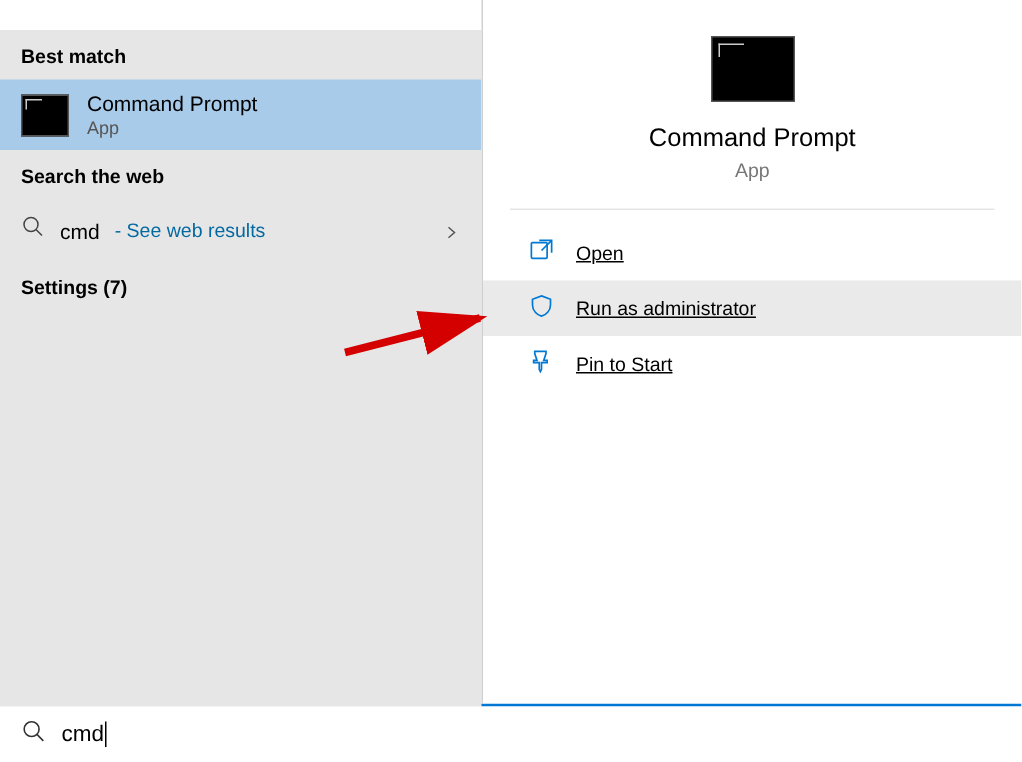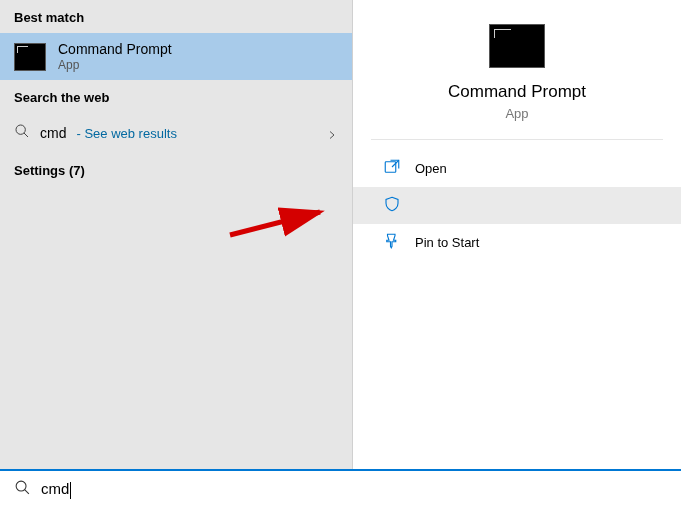--- a/index.html
+++ b/index.html
@@ -1,39 +1,39 @@
 <!DOCTYPE html>
 <html><head>
   <meta charset="utf-8">
   <style>
     * { margin: 0; padding: 0; box-sizing: border-box; font-family: "Segoe UI", Tahoma, sans-serif; }
     body { width: 681px; height: 508px; background: #fff; overflow: hidden; position: relative; }
     .container { display: flex; height: 471px; border-bottom: 2px solid #0078d4; }
-    .left-panel { width: 352px; background: #e6e6e6; height: 100%; overflow: hidden; }
+    .left-panel { width: 321px; background: #e6e6e6; height: 100%; overflow: hidden; margin-top: 20px; }
     .right-panel { flex: 1; background: #fff; height: 100%; border-left: 1px solid #d0d0d0; }
     .section-header { font-size: 13px; font-weight: 600; color: #000; padding: 10px 14px 8px; }
     .result-row { display: flex; align-items: center; padding: 8px 14px; cursor: pointer; }
     .result-row.selected { background: #a8cbea; }
     .result-icon { width: 32px; height: 28px; background: #000; border: 1px solid #555; margin-right: 12px; flex-shrink: 0; }
     .result-icon::before { content:""; display:block; width:10px; height:6px; border-top:1px solid #ccc; border-left:1px solid #ccc; margin:2px; }
     .result-text .title { font-size: 14px; color: #000; }
     .result-text .subtitle { font-size: 12px; color: #555; margin-top:1px;}
     .web-row { display: flex; align-items: center; justify-content: space-between; padding: 10px 14px; cursor: pointer; }
     .web-left { display: flex; align-items: center; gap: 10px; }
     .web-left svg { width: 16px; height: 16px; fill: none; stroke: #444; stroke-width: 1.5; }
     .web-query { font-size: 14px; color: #000; }
     .web-hint { font-size: 13px; color: #0369a1; }
     .chev { width: 12px; height: 12px; }
     .chev svg { width: 12px; height: 12px; stroke: #555; fill:none; stroke-width:2;}
     .preview { display:flex; flex-direction:column; align-items:center; padding: 24px 0 18px; border-bottom:1px solid #e5e5e5; margin: 0 18px;}
     .preview-icon { width: 56px; height: 44px; background:#000; border:1px solid #555; margin-bottom:14px; }
     .preview-icon::before { content:""; display:block; width:16px; height:8px; border-top:1px solid #ccc; border-left:1px solid #ccc; margin:4px; }
     .preview-title { font-size: 17px; color:#000; margin-bottom:4px;}
     .preview-sub { font-size:13px; color:#777; }
-    .actions { padding: 10px 0; }
+    .actions { padding: 10px 0; text-decoration: underline; }
     .action { display:flex; align-items:center; gap:14px; padding: 8px 30px; font-size:13px; color:#000; cursor:pointer;}
     .action.highlight { background:#eaeaea; }
     .action svg { width:18px; height:18px; stroke:#0078d4; fill:none; stroke-width:1.5; flex-shrink:0;}
     .arrow { position:absolute; left:225px; top:190px; pointer-events:none;}
     .search-bar { position:absolute; bottom:0; left:0; right:0; height:37px; display:flex; align-items:center; padding:0 14px; gap:10px; background:#fff;}
     .search-bar svg { width:17px; height:17px; stroke:#333; fill:none; stroke-width:1.5;}
     .search-text { font-size:15px; color:#000; position:relative;}
     .cursor { display:inline-block; width:1px; height:17px; background:#000; vertical-align:middle; margin-left:1px;}
   </style>
 </head>
@@ -82,20 +82,21 @@
               <rect x="3" y="5" width="14" height="14" rx="1"></rect>
               <polyline points="10,3 21,3 21,14"></polyline>
               <line x1="21" y1="3" x2="12" y2="12"></line>
             </svg></span>
         <span>Open</span>
       </div>
       <div class="action highlight">
         <span><svg viewBox="0 0 24 24">
               <path d="M12 3 L20 6 V11 C20 16 16 20 12 21 C8 20 4 16 4 11 V6 Z"></path>
             </svg></span>
+        <span>Run as administrator</span>
       </div>
       <div class="action">
         <span><svg viewBox="0 0 24 24">
               <path d="M8 3 h8 v2 l-2 6 h3 v2 h-5 v6 l-1 2 -1 -2 v-6 H5 v-2 h3 L6 5 V3 Z"></path>
             </svg></span>
         <span>Pin to Start</span>
       </div>
     </div>
   </div>
 </div>

